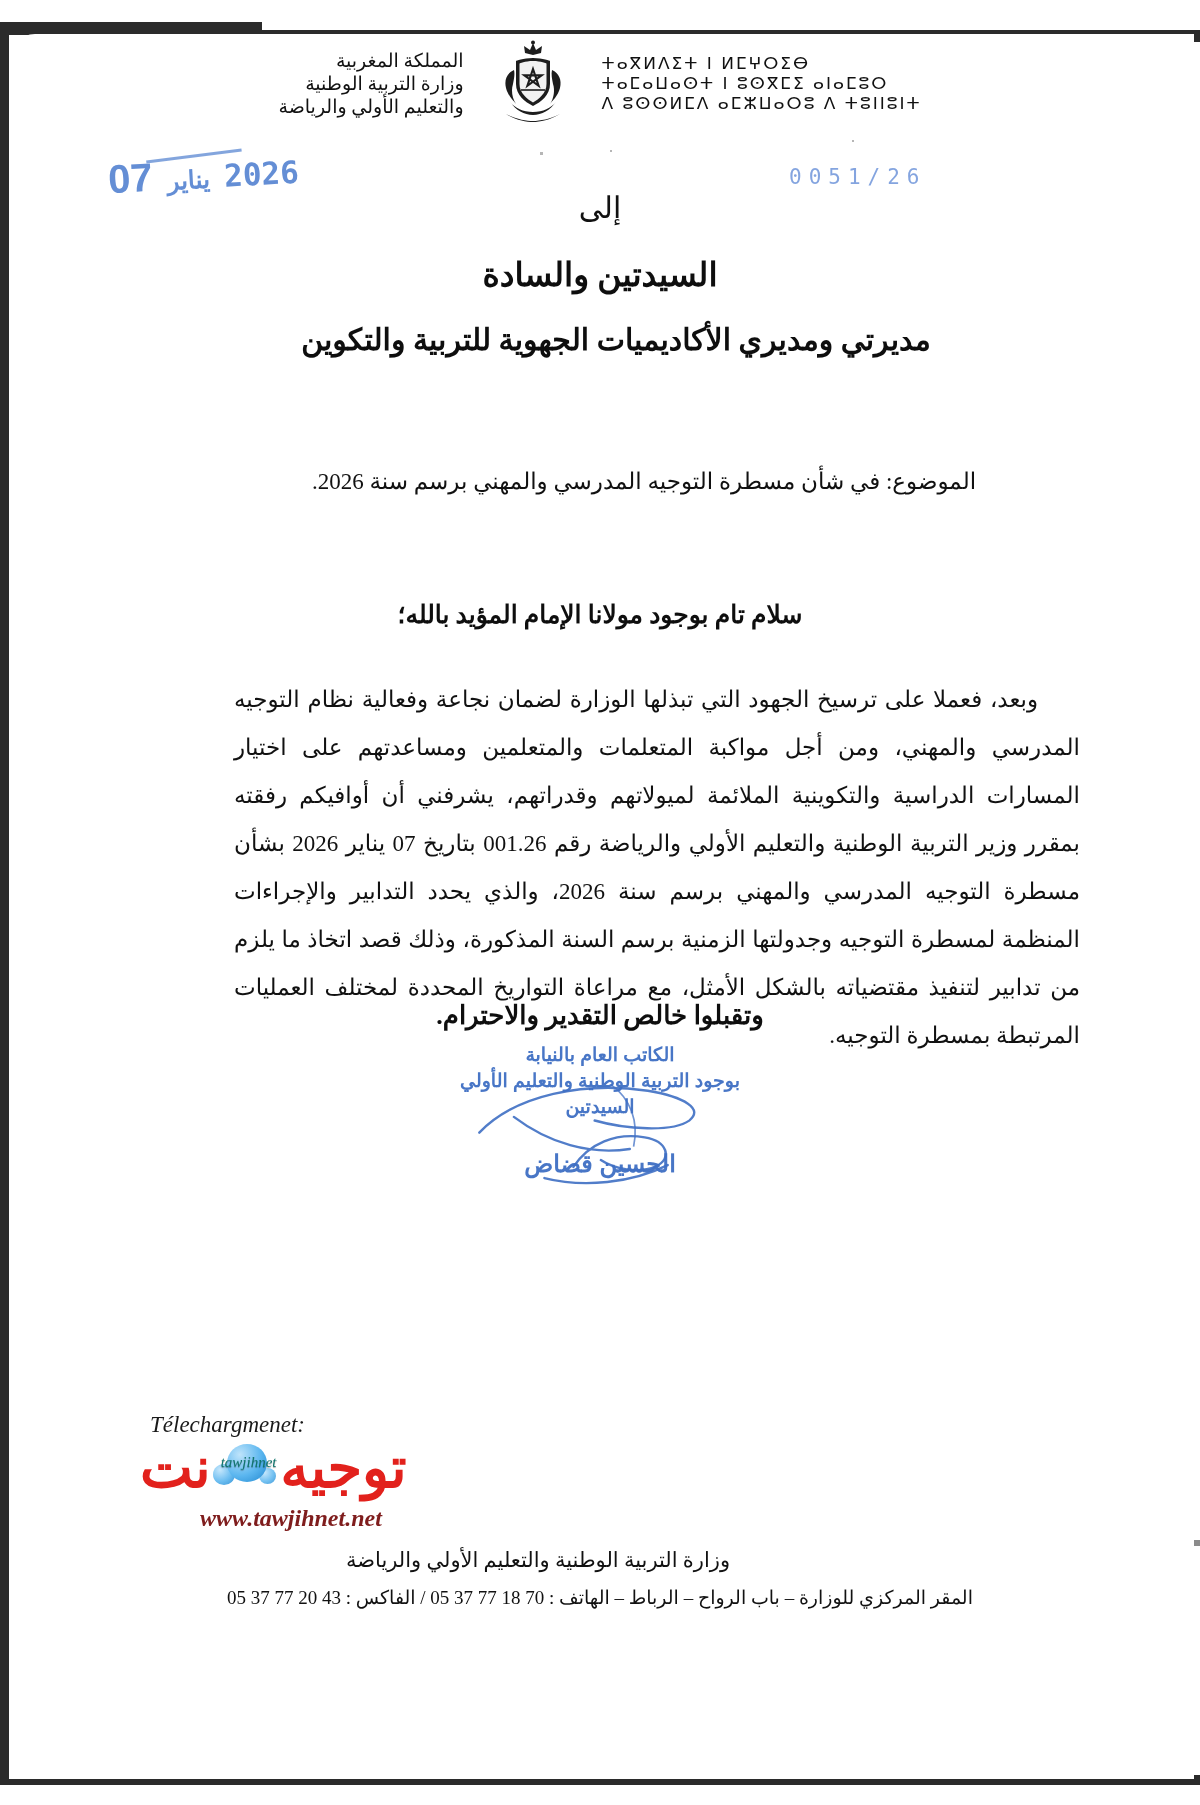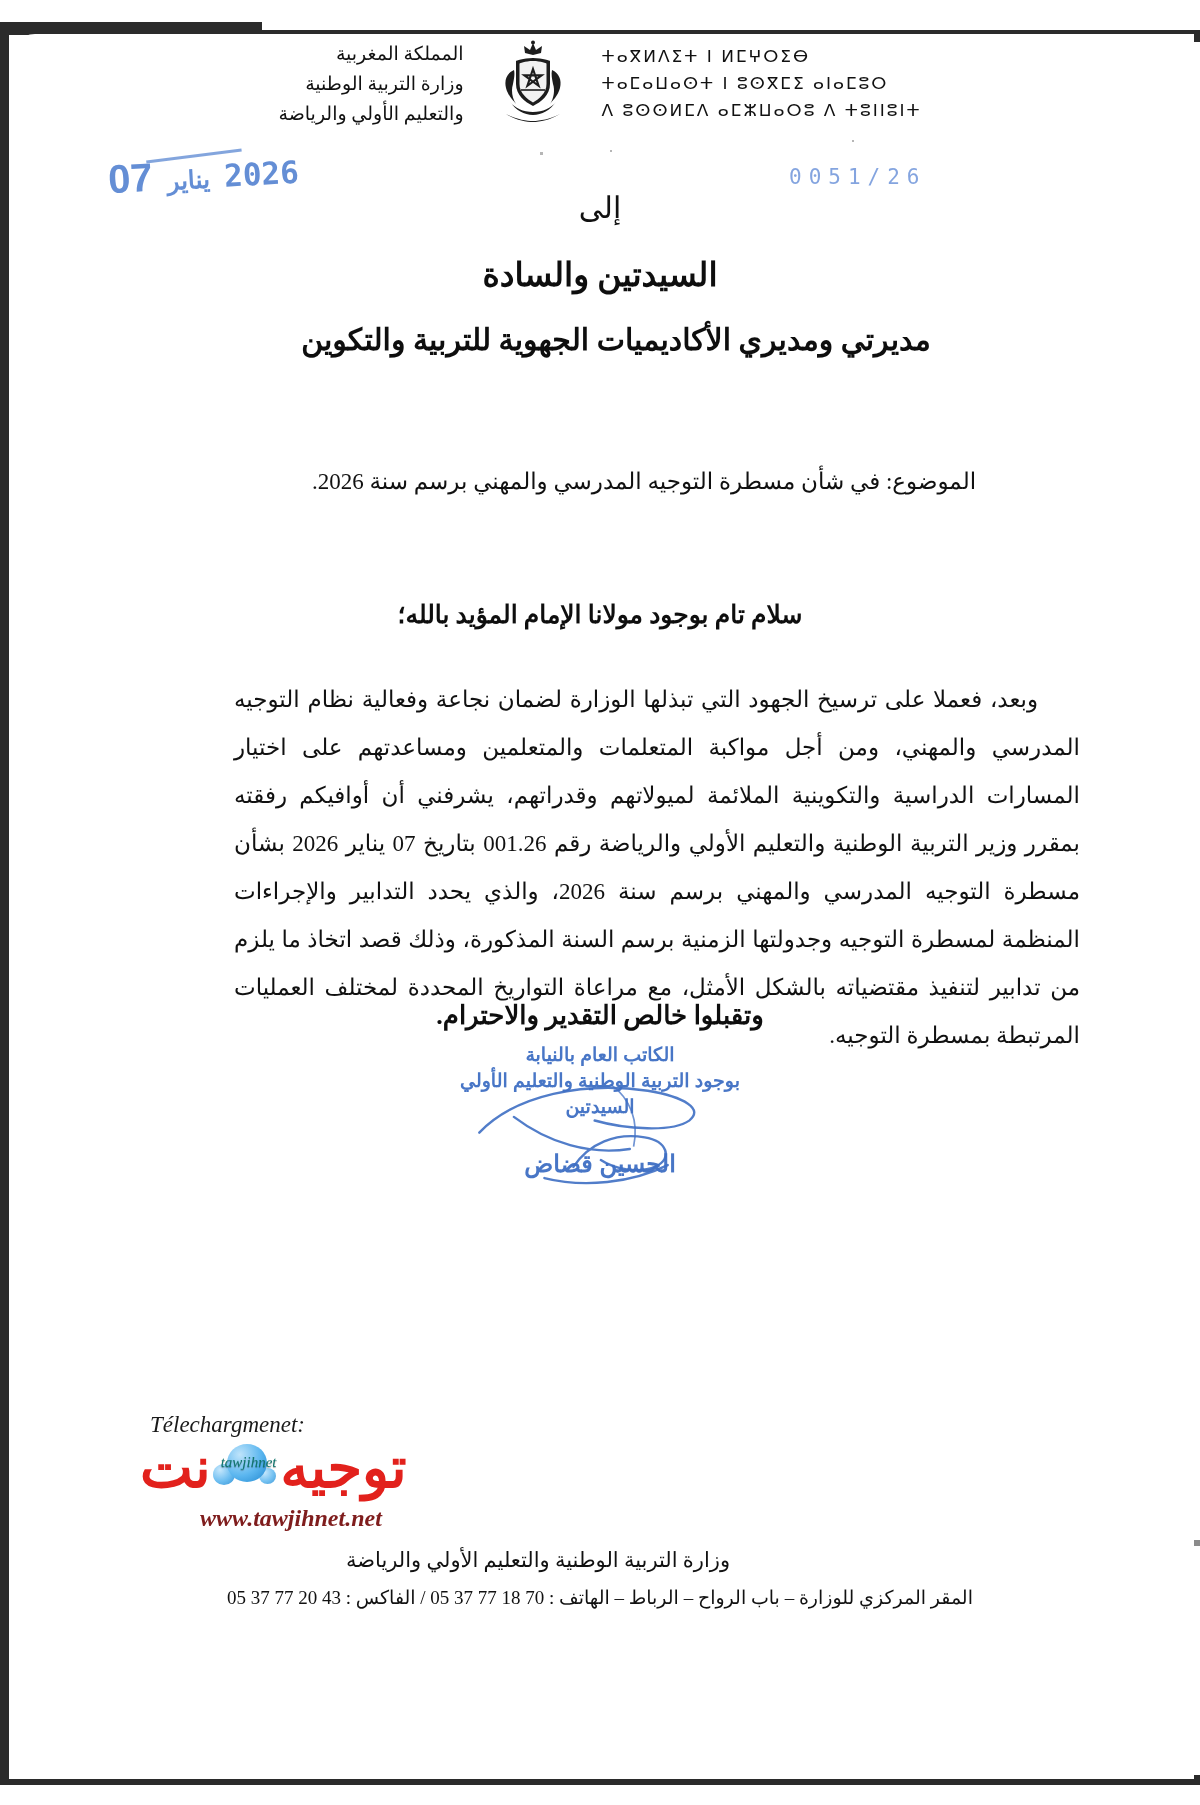--- a/index.html
+++ b/index.html
@@ -41,21 +41,21 @@
   .layer { position: absolute; z-index: 3; }
 
   
   #header {
     left: 0; top: 40px; width: 1200px;
     display: flex;
     align-items: center;
     justify-content: center;
     gap: 26px;
   }
-  .hdr-col { display: flex; flex-direction: column; gap: 7px; }
+  .hdr-col { display: flex; flex-direction: column; }
   .hdr-ar {
     font-family: "Liberation Serif", "DejaVu Serif", serif;
     font-size: 19px;
     color: #111;
     letter-spacing: 1.5px;
     white-space: nowrap;
     text-align: right;
     direction: rtl;
   }
   .hdr-tif {

